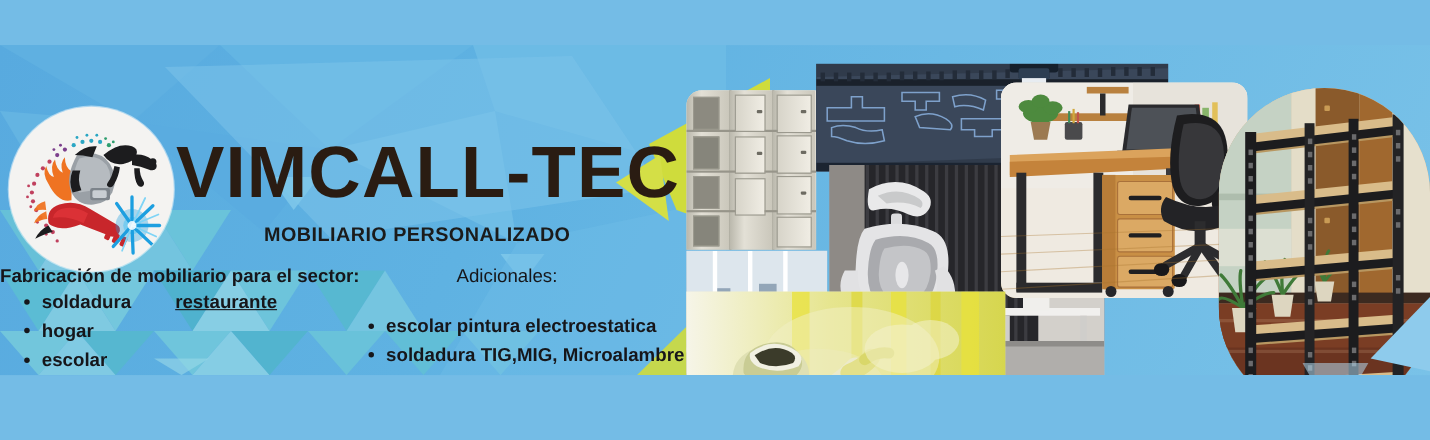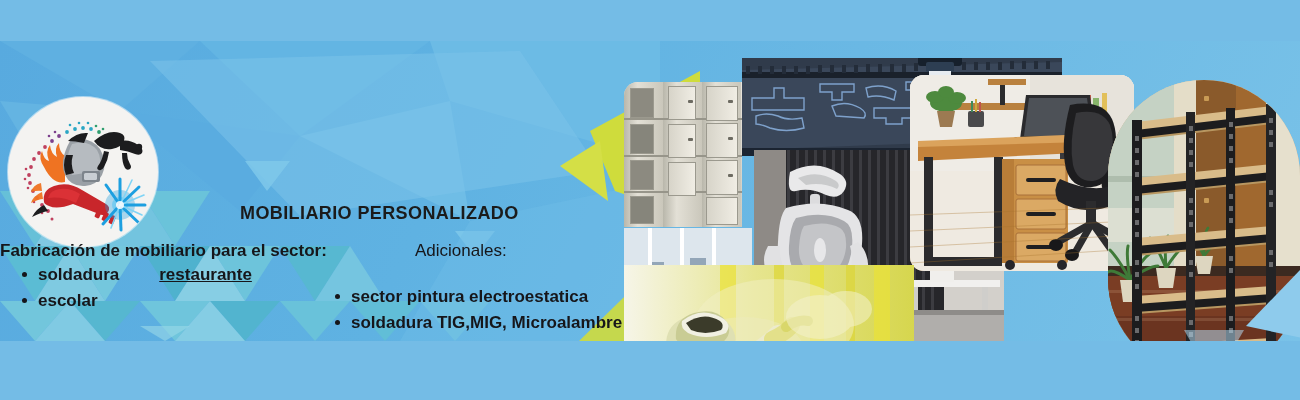--- a/index.html
+++ b/index.html
@@ -264,35 +264,37 @@
         <g fill="#1c1c1e">
           <path d="M86 44 q14 -12 26 -8 q6 2 4 8 q-2 6 -12 8 q-11 2 -18 -8z"></path>
           <path d="M112 44 q10 -2 18 4 q6 4 4 8 q-2 3 -7 1 q-7 -3 -15 -4z"></path>
           <path d="M96 54 q-2 10 -6 15 q-2 3 1 4 q3 1 5 -3 q4 -7 5 -15z"></path>
           <path d="M114 56 q0 10 3 15 q2 3 5 1 q2 -2 0 -5 q-3 -5 -3 -11z"></path>
           <circle cx="131" cy="50" r="3.2"></circle>
         </g>
       </svg>
     </div>
 
+    <div id="title">VIMCALL-TEC</div>
     <div id="subtitle">MOBILIARIO PERSONALIZADO</div>
 
     <div id="lead">Fabricación de mobiliario para el  sector:</div>
     <div id="addl">Adicionales:</div>
 
     <ul class="blist" id="sectors">
       <li>
         <span>soldadura</span><span class="inline-2">restaurante</span>
       </li>
+      <li>hogar</li>
       <li>escolar</li>
 
     </ul>
 
     <ul class="blist" id="extras">
-      <li>sector pintura electroestatica</li>
+      <li>escolar pintura electroestatica</li>
       <li>soldadura TIG,MIG, Microalambre</li>
     </ul>
 
     <div id="collage">
 
       <div class="ycard" style="left:256px;top:105px;width:60px;height:80px;border-radius:0 0 18px 0;"></div>
       <div class="ycard" style="left:282px;top:156px;width:80px;height:34px;"></div>
       <div class="ycard" style="left:262px;top:72px;width:36px;height:112px;"></div>
 
       <div class="ph" id="ph-lockers">

